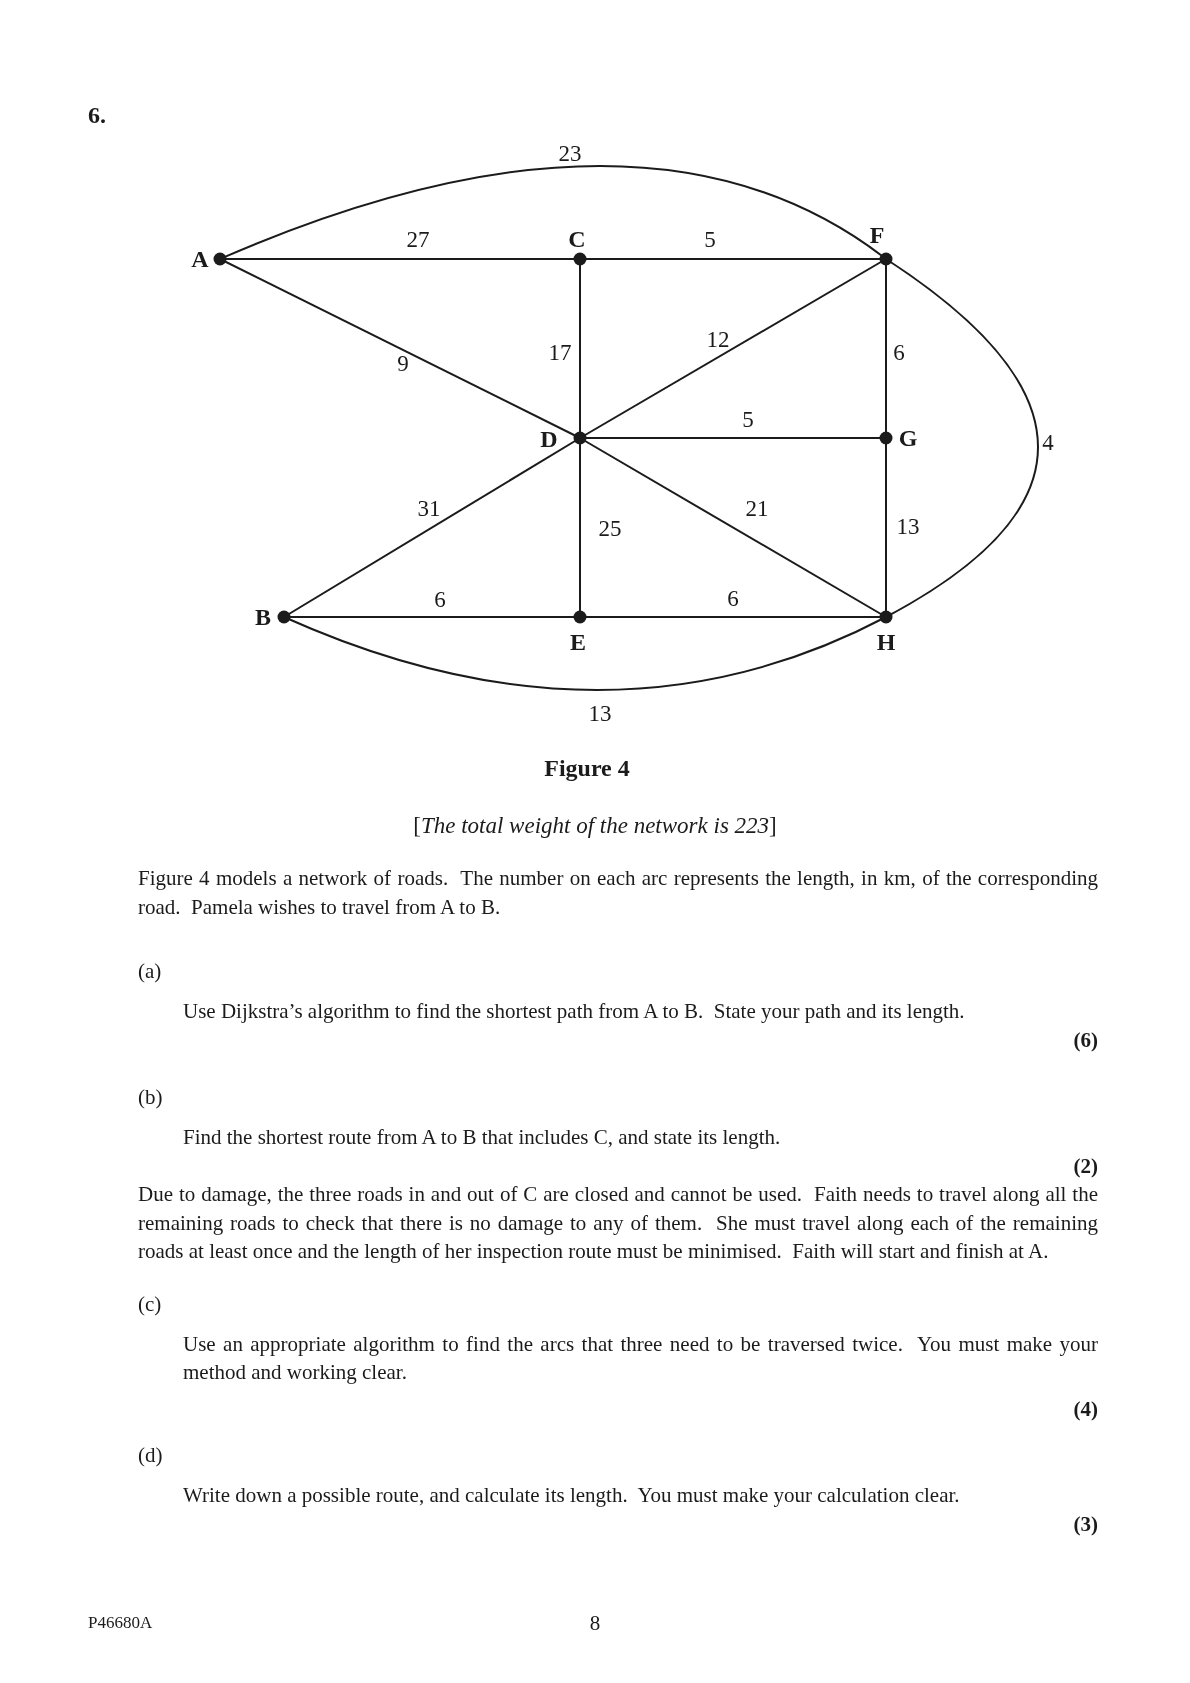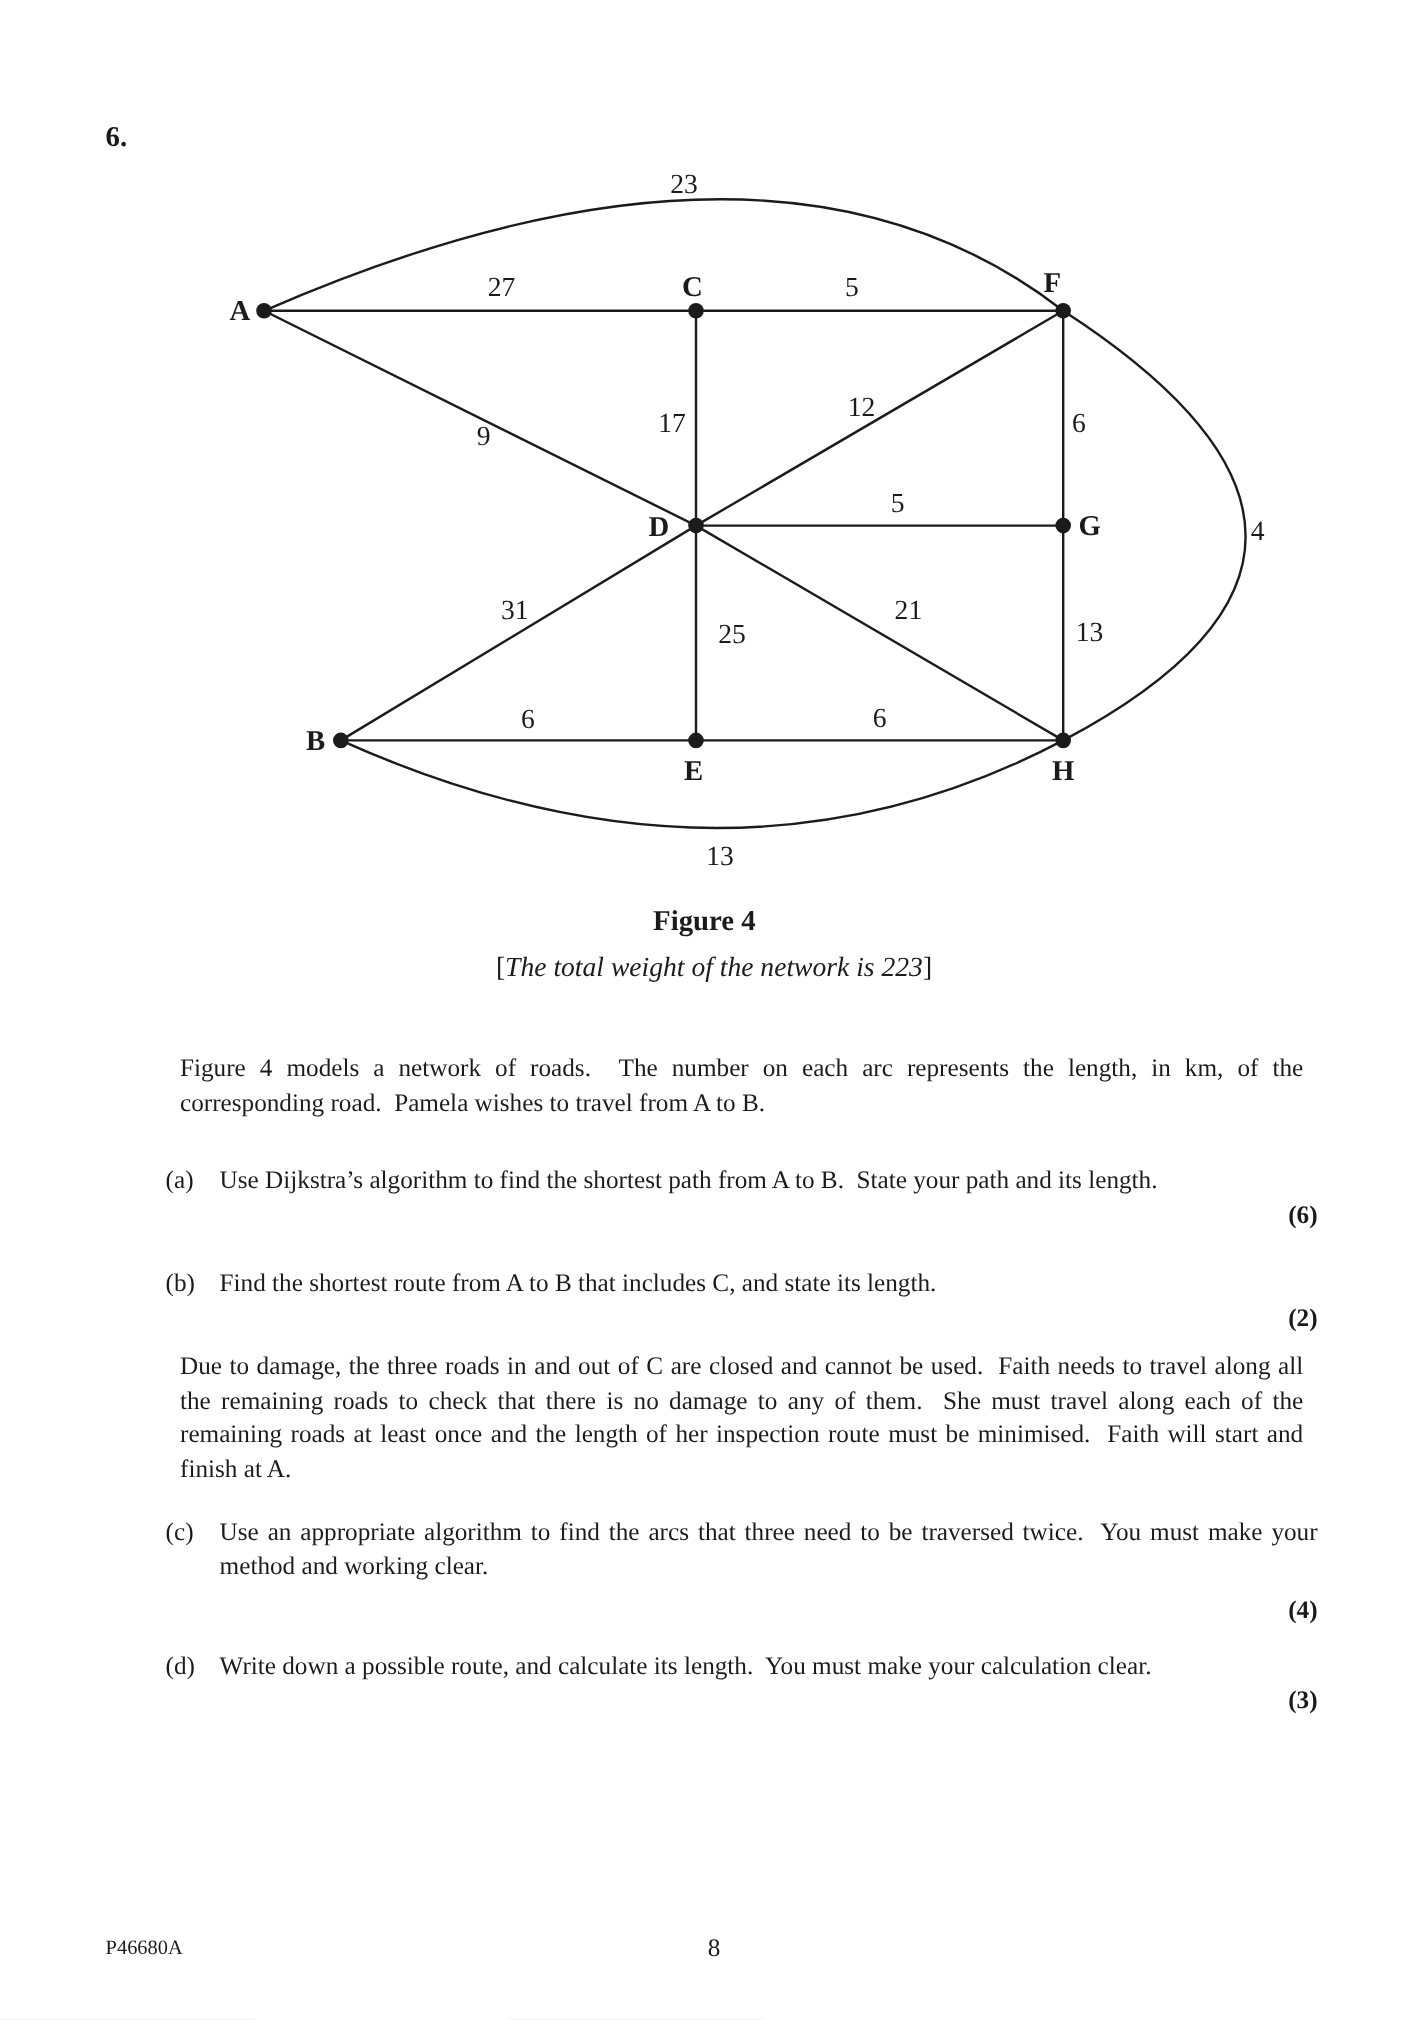--- a/index.html
+++ b/index.html
@@ -48,43 +48,43 @@
     top: 756px;
     width: 1174px;
     text-align: center;
     font-size: 24px;
     font-weight: bold;
     line-height: 24px;
   }
   .fig-note {
     position: absolute;
     left: 0;
-    top: 794px;
+    top: 814px;
     width: 1190px;
     text-align: center;
     font-size: 23px;
     line-height: 23px;
   }
   .fig-note .it { font-style: italic; }
   .textcol {
     position: absolute;
     left: 138px;
     top: 864px;
     width: 960px;
     font-size: 21px;
     line-height: 28.5px;
   }
   .textcol p {
-    margin: 12px;
+    margin: 0;
     text-align: justify;
     white-space: pre-wrap;
   }
   .item { display: flex; align-items: flex-start; }
   .item .item-label { flex: 0 0 45px; white-space: pre; }
-  .item .item-text { flex: 1 1 auto; text-align: justify; white-space: pre-wrap; }
+  .item .item-text { flex: 1 1 auto; text-align: justify; white-space: pre-wrap; margin-top: 40px; }
   .marks { text-align: right; font-weight: bold; }
   .mt-a { margin-top: 36px; }
   .mt-mid1 { margin-top: 20px; }
   .mt-b { margin-top: 29px; }
   .mt-mid2 { margin-top: 28px; font-family: Liberation Serif, serif; }
   .mt-c { margin-top: 24px; }
   .mt-marks-c { margin-top: 8px; }
   .mt-d { margin-top: 18px; }
   .footer-code {
     position: absolute;

